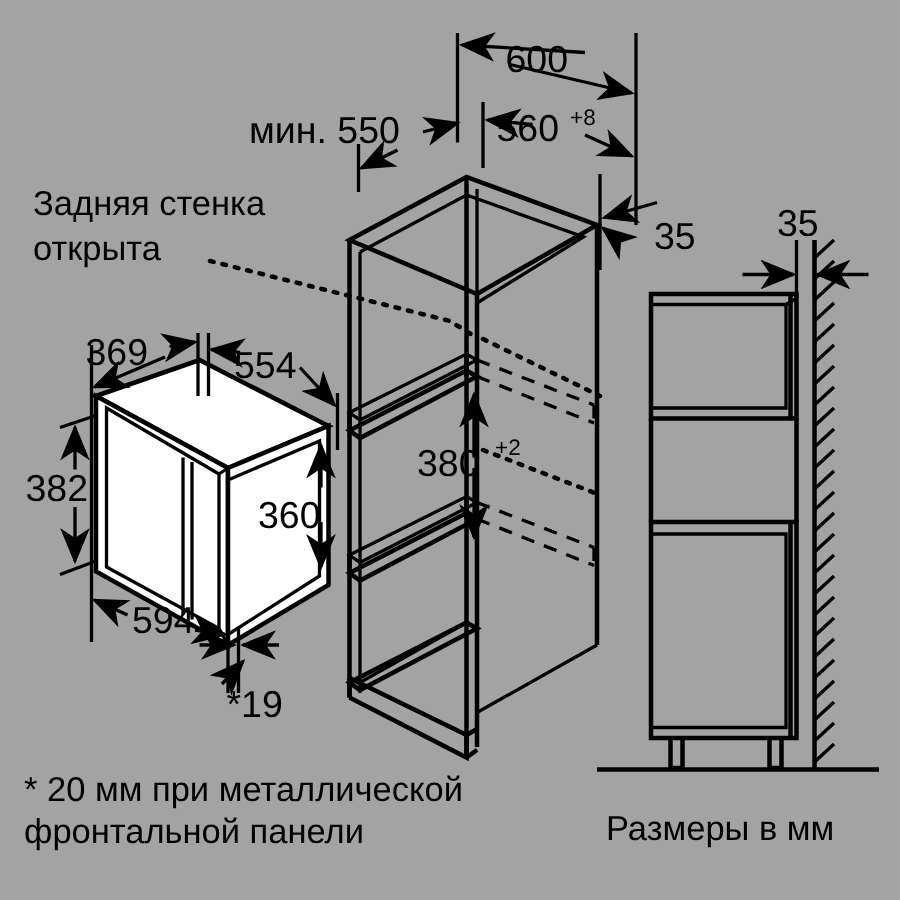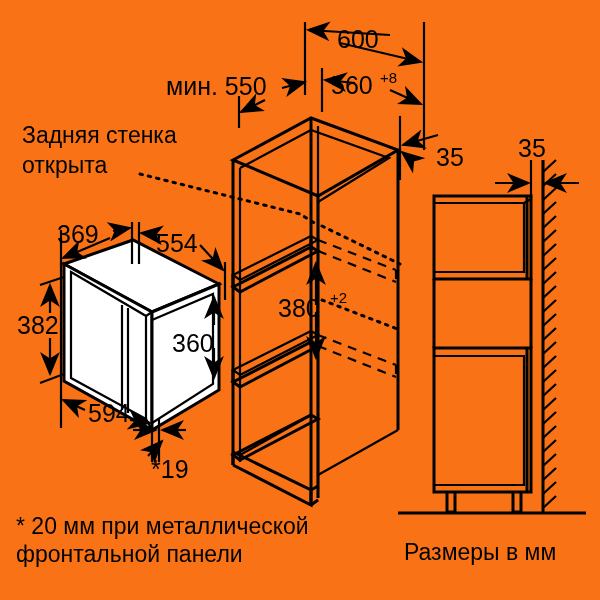--- a/index.html
+++ b/index.html
@@ -1,17 +1,17 @@
 <!DOCTYPE html>
 <html><head>
 <meta charset="utf-8">
 <style>
   html,body{margin:0;padding:0;background:#ffffff;}
   body{width:600px;height:600px;overflow:hidden;font-family:"Liberation Sans",sans-serif;}
-  #stage{position:relative;width:600px;height:600px;background:#f97316;}
+  #stage{position:relative;width:600px;height:600px;background:#a3a3a3;}
   svg{display:block;}
   text{font-family:"Liberation Sans",sans-serif;fill:#000;}
   .dimtxt{font-size:25px;}
   .dimtxt-sup{font-size:15px;}
   .labeltxt{font-size:23px;}
   .notetxt{font-size:23px;}
   .ln{stroke:#000;fill:none;stroke-linecap:butt;}
   .med{stroke-width:2.2;}
   .thick{stroke-width:3;}
   .dash{stroke-dasharray:9 7;}

